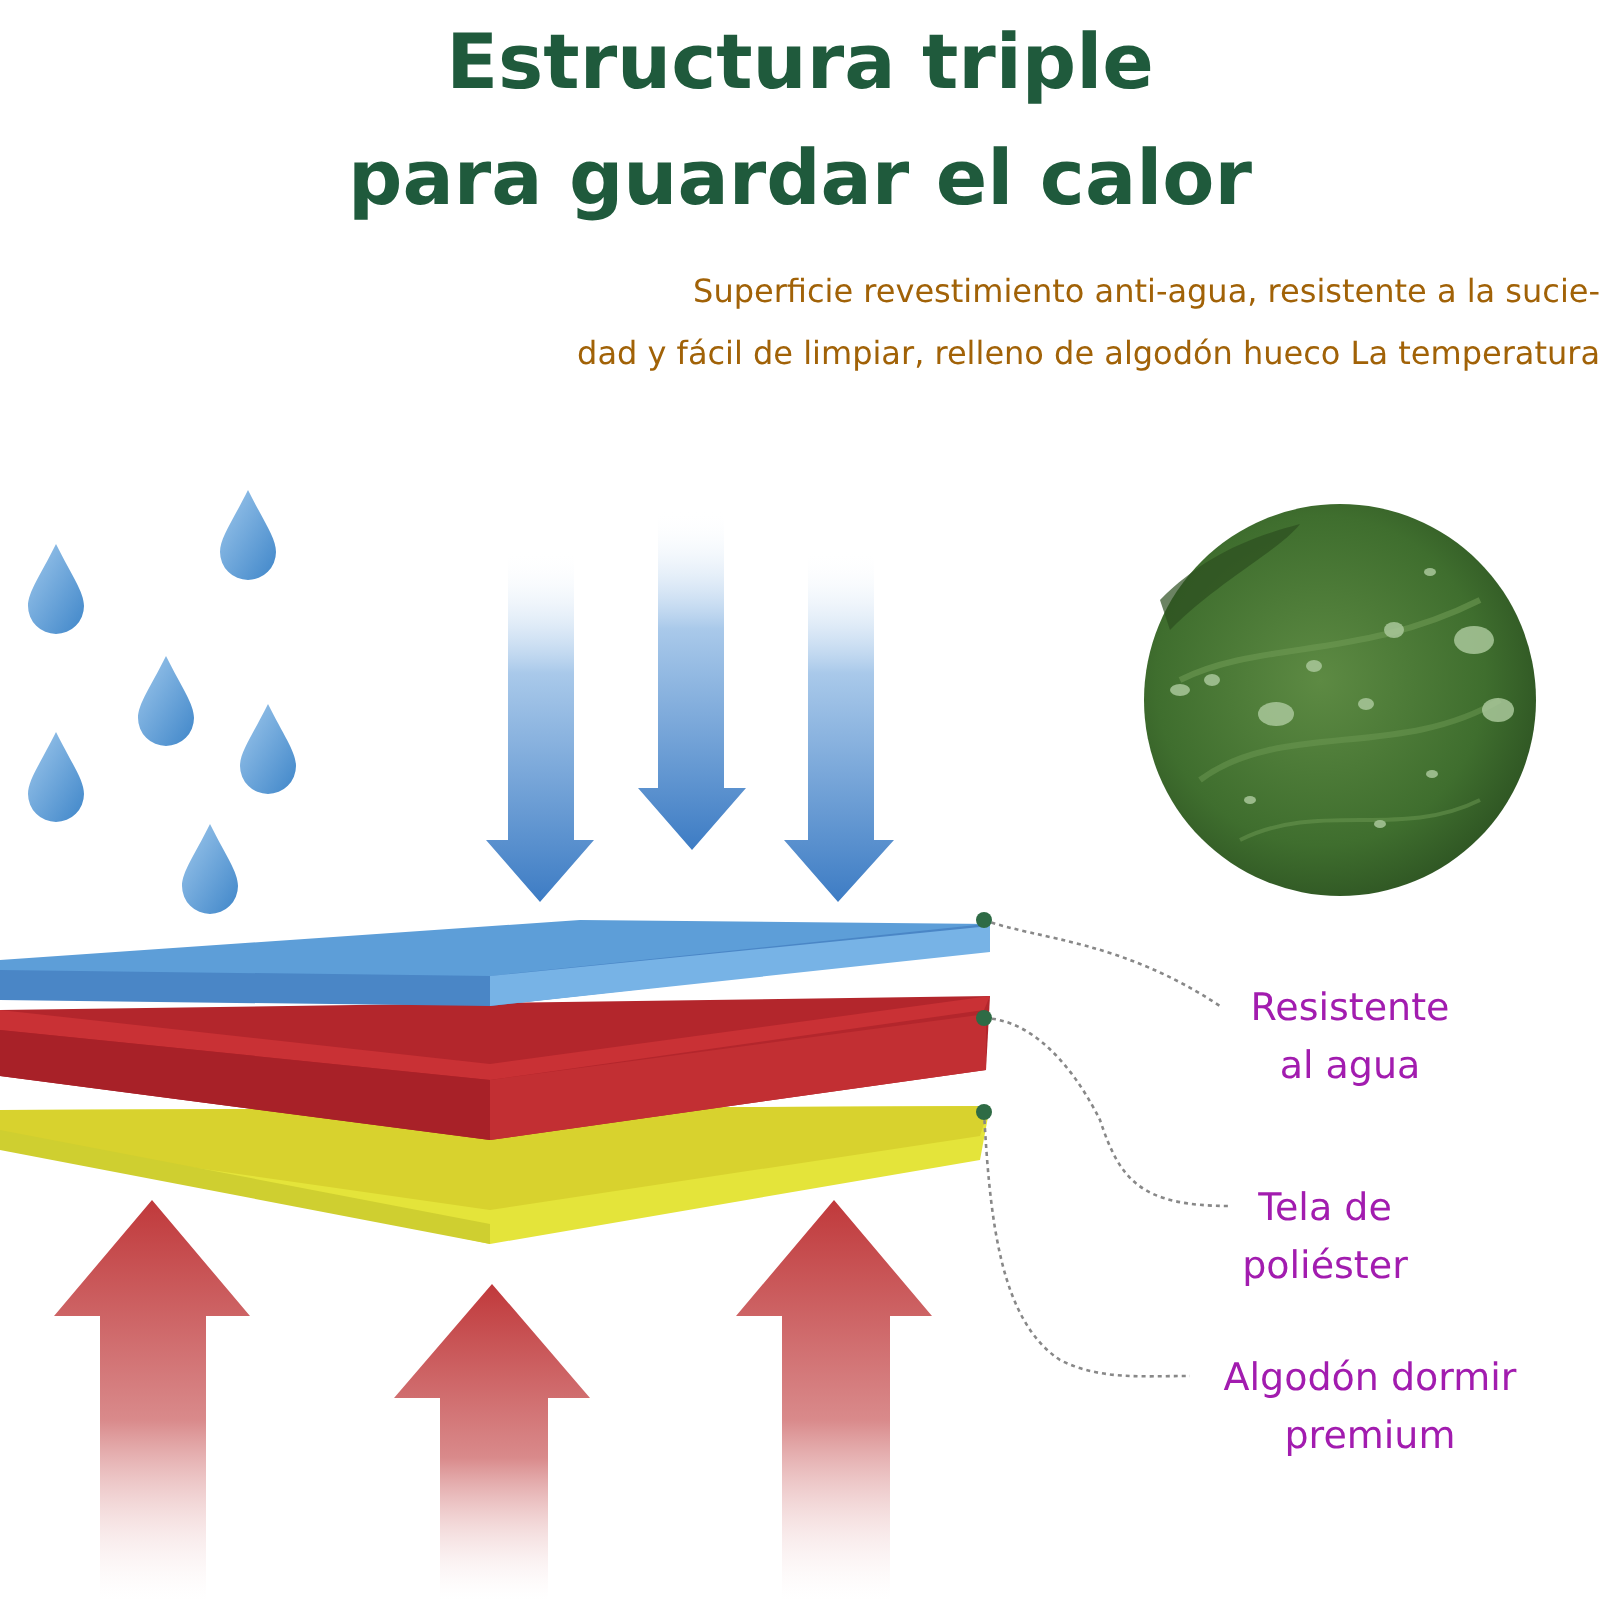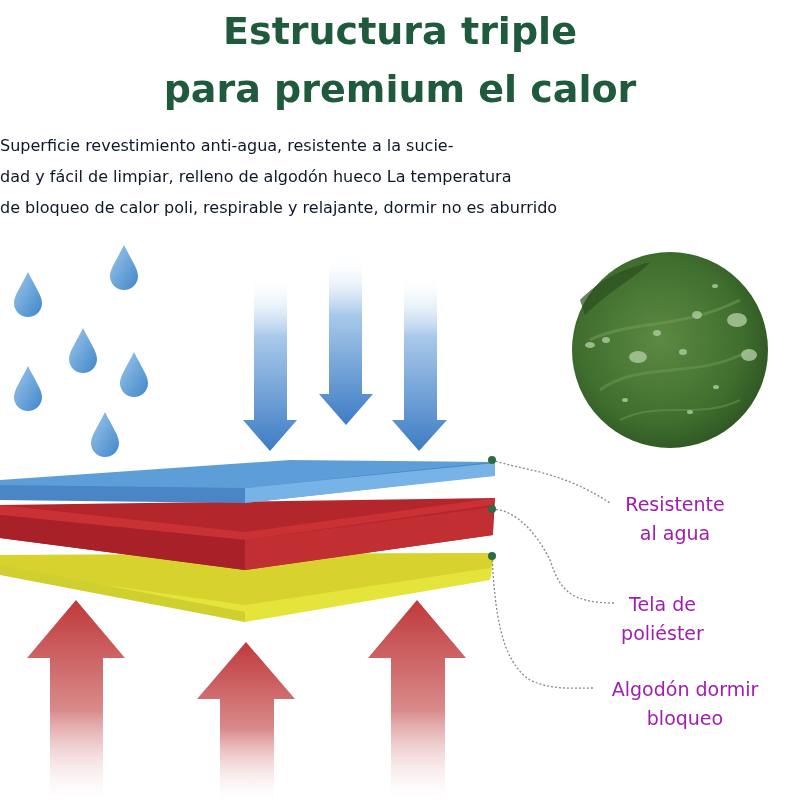--- a/index.html
+++ b/index.html
@@ -5,45 +5,44 @@
   html, body { margin: 0; padding: 0; background: #ffffff; }
   body { width: 800px; height: 800px; position: relative; overflow: hidden; font-family: "DejaVu Sans", sans-serif; }
   .title {
     position: absolute; left: 0; width: 800px; text-align: center;
     color: #1f5a3c; font-weight: bold; font-size: 38px; line-height: 58px;
     font-family: "DejaVu Sans", sans-serif; letter-spacing: 0px;
   }
   .t1 { top: 2px; }
   .t2 { top: 60px; }
   .desc {
-    position: absolute; left: 0; width: 800px; text-align: left;
-    color: #0f172a; font-size: 16px; line-height: 31px; top: 130px;
+    position: absolute; left: 0; width: 800px; text-align: right;
+    color: #a16207; font-size: 16px; line-height: 31px; top: 130px;
     font-family: "DejaVu Sans", sans-serif;
   }
   .desc span { display: block; }
   svg.art { position: absolute; left: 0; top: 0; }
   .label {
     position: absolute; text-align: center; color: #a21caf;
     font-size: 19px; line-height: 29px; font-family: "DejaVu Sans", sans-serif;
   }
   .label span { display: block; }
   .lbl1 { left: 600px; top: 490px; width: 150px; }
   .lbl2 { left: 600px; top: 590px; width: 125px; }
   .lbl3 { left: 590px; top: 675px; width: 190px; }
 </style>
 </head>
 <body>
 
 <div class="title t1">Estructura triple</div>
-<div class="title t2">para premium el calor</div>
+<div class="title t2">para guardar el calor</div>
 
 <div class="desc">
   <span>Superficie revestimiento anti-agua, resistente a la sucie-</span>
   <span>dad y fácil de limpiar, relleno de algodón hueco La temperatura</span>
-  <span>de bloqueo de calor poli, respirable y relajante, dormir no es aburrido</span>
 </div>
 
 <svg class="art" width="800" height="800" viewBox="0 0 800 800">
   <defs>
     <linearGradient id="downGrad" x1="0" y1="0" x2="0" y2="1">
       <stop offset="0" stop-color="#ffffff" stop-opacity="0"></stop>
       <stop offset="0.35" stop-color="#a9c9ea"></stop>
       <stop offset="1" stop-color="#3d7cc4"></stop>
     </linearGradient>
     <linearGradient id="upGrad" x1="0" y1="1" x2="0" y2="0">
@@ -139,14 +138,14 @@
 <div class="label lbl1">
   <span>Resistente</span>
   <span>al agua</span>
 </div>
 <div class="label lbl2">
   <span>Tela de</span>
   <span>poliéster</span>
 </div>
 <div class="label lbl3">
   <span>Algodón dormir</span>
-  <span>bloqueo</span>
+  <span>premium</span>
 </div>
 
 </body></html>

